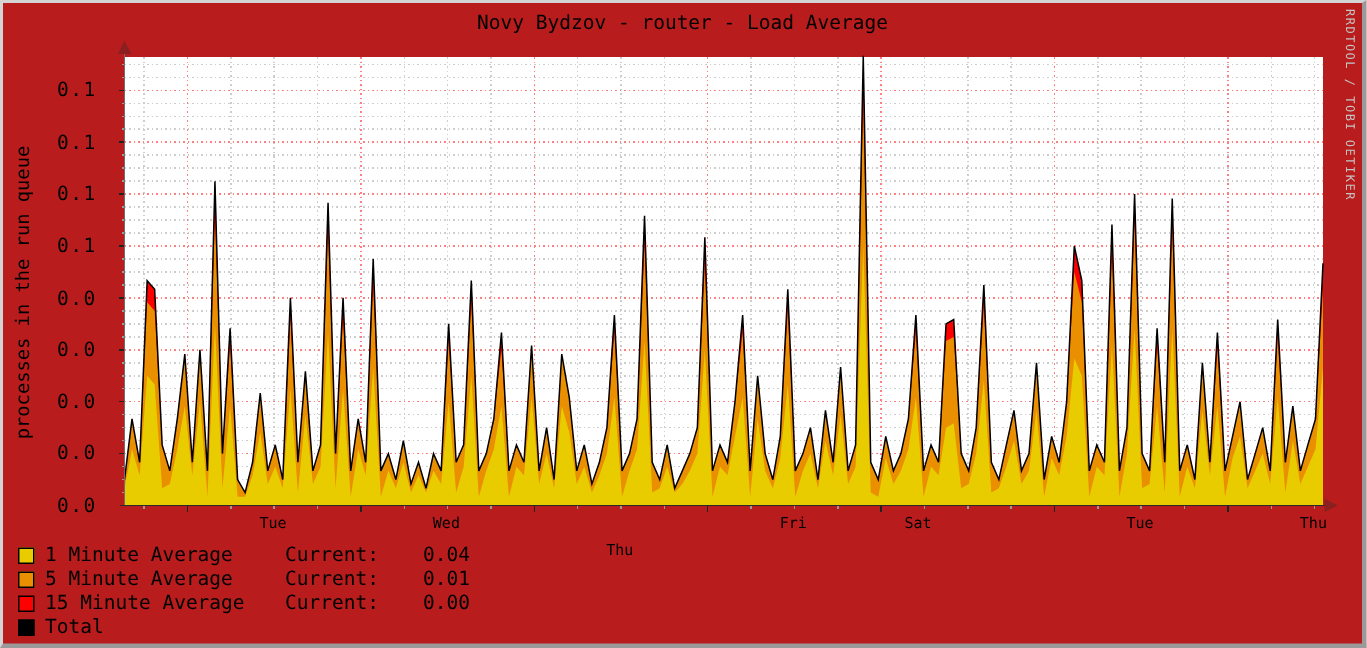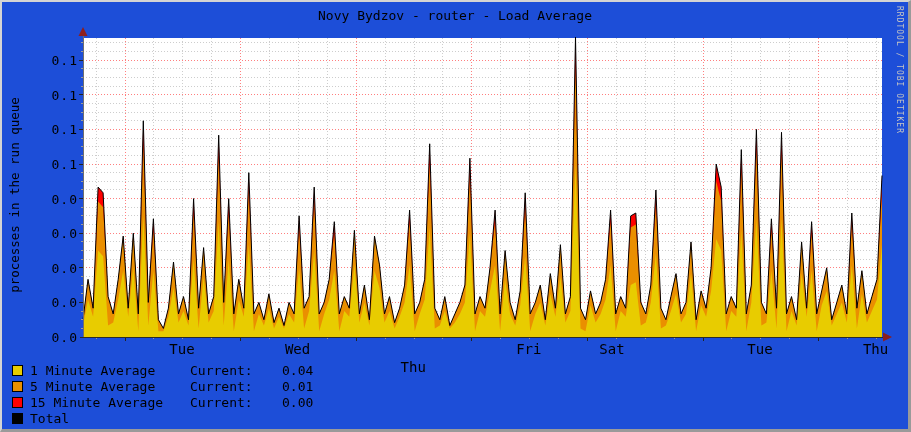--- a/index.html
+++ b/index.html
@@ -1,43 +1,43 @@
 <!DOCTYPE html>
 <html><head>
 <meta charset="utf-8">
 <style>
   html,body{margin:0;padding:0;background:#ffffff;}
   #frame{
     position:relative; width:911px; height:432px; box-sizing:border-box;
-    background:#1d4ed8; overflow:hidden;
+    background:#b91c1c; overflow:hidden;
     border-top:2px solid #d4d4d4; border-left:2px solid #d4d4d4;
     border-bottom:3px solid #9a9a9a; border-right:3px solid #9a9a9a;
     font-family:"DejaVu Sans Mono","Liberation Mono",monospace;
     color:#000;
   }
   #title{
     position:absolute; left:0; top:6px; width:100%; height:16px;
     text-align:center; font-size:13px; white-space:pre;
   }
   #ylabel{
     position:absolute; left:-108px; top:186px; width:240px; height:14px;
     text-align:center; font-size:12.5px; transform:rotate(-90deg); white-space:pre;
   }
   #watermark{
     position:absolute; left:902px; top:4px; width:150px; height:11px;
     font-size:8px; letter-spacing:1px; color:#c4c4c4;
     transform:rotate(90deg); transform-origin:0 0; white-space:pre;
   }
   #chart-svg{ position:absolute; left:0; top:0; }
   .ytick{
-    position:absolute; width:40px; text-align:right; font-size:13px;
+    position:absolute; width:40px; text-align:left; font-size:13px;
     letter-spacing:1px; line-height:13px; white-space:pre;
   }
   .xtick{
-    position:absolute; width:48px; text-align:center; font-size:14px;
+    position:absolute; width:48px; text-align:center; font-size:10px;
     line-height:13px; white-space:pre;
   }
   #legend{ position:absolute; left:10px; top:360px; }
   .lrow{ height:16px; display:flex; align-items:center; font-size:13px; white-space:pre; }
   .swatch{
     display:inline-block; width:9px; height:9px; border:1px solid #000;
     margin-right:7px; flex:0 0 auto;
   }
   .llabel{ display:inline-block; width:160px; }
   .lcur{ display:inline-block; width:66px; }

